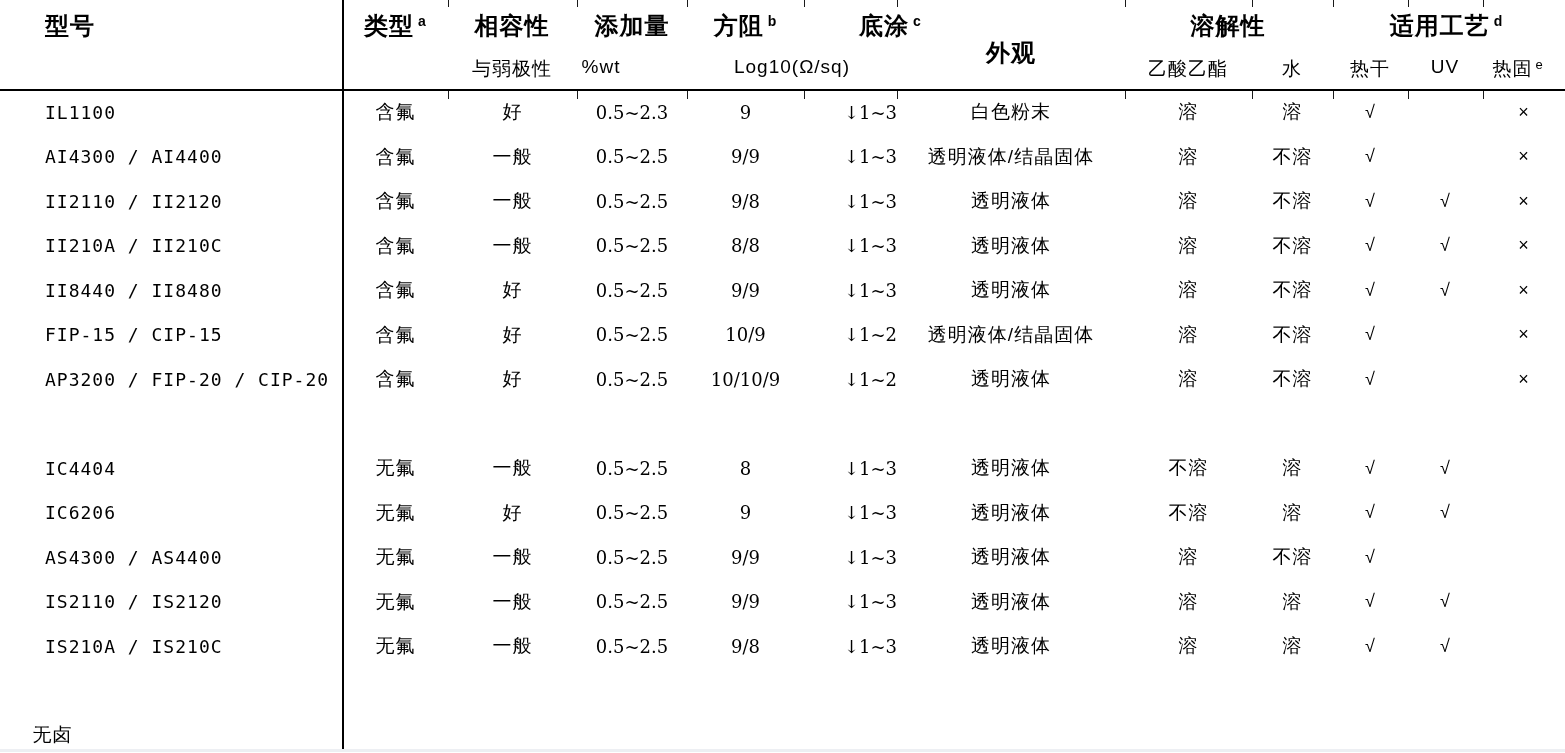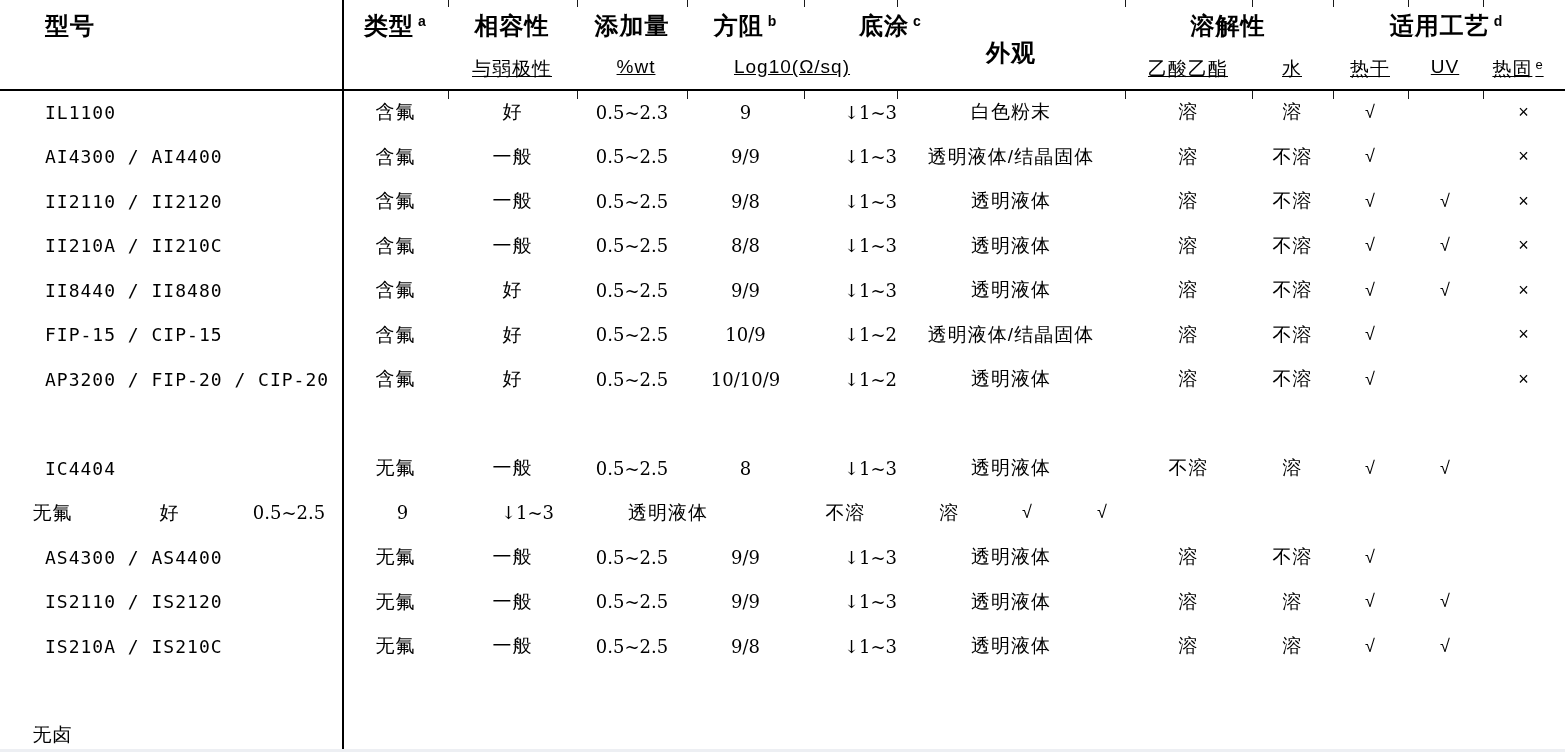--- a/index.html
+++ b/index.html
@@ -11,21 +11,21 @@
   .vline{position:absolute;left:342px;top:0;width:2px;height:749px;background:#000;}
   .hline{position:absolute;left:0;top:89px;width:1565px;height:2px;background:#000;}
   .tick{position:absolute;width:1px;background:#1a1a1a;}
   .tick.top{top:0;height:7px;}
   .tick.mid{top:91px;height:8px;}
   .bottombar{position:absolute;left:0;bottom:1px;width:1565px;height:3px;background:#edeff3;}
   
   .hcell{position:absolute;transform:translateX(-50%);white-space:nowrap;}
   .hcell.left{transform:none;}
   .hr1{top:10px;font-size:24px;font-weight:600;letter-spacing:1px;}
-  .hr2{top:56px;font-size:19px;font-weight:400;letter-spacing:1px;text-decoration:underline;}
+  .hr2{top:56px;font-size:19px;font-weight:400;letter-spacing:1px;}
   .hsup{font-size:14px;font-weight:600;position:relative;top:-8px;margin-left:4px;letter-spacing:0;}
   .hsub-sup{font-size:13px;font-weight:400;position:relative;top:-6px;margin-left:3px;}
   
   .tbody{position:absolute;left:0;top:90px;width:1565px;}
   .row{display:flex;height:44.5px;align-items:center;}
   .cell{flex:none;text-align:center;white-space:nowrap;font-size:19px;letter-spacing:1px;}
   .c-model{width:343px;text-align:left;padding-left:45px;box-sizing:border-box;
            font-family:"DejaVu Sans Mono","Liberation Mono",monospace;font-size:18px;letter-spacing:1px;}
   .w-type{width:105px;}
   .w-compat{width:129px;}
@@ -74,21 +74,21 @@
   <div class="hcell hr1" style="left:395px;"><span>类型</span><span class="hsup">a</span></div>
   <div class="hcell hr1" style="left:512px;"><span>相容性</span></div>
   <div class="hcell hr1" style="left:632px;"><span>添加量</span></div>
   <div class="hcell hr1" style="left:745px;"><span>方阻</span><span class="hsup">b</span></div>
   <div class="hcell hr1" style="left:850px;margin-left:40px;"><span>底涂</span><span class="hsup">c</span></div>
   <div class="hcell hr1" style="left:1011px;margin-top:27px;"><span>外观</span></div>
   <div class="hcell hr1" style="left:1228px;"><span>溶解性</span></div>
   <div class="hcell hr1" style="left:1446px;"><span>适用工艺</span><span class="hsup">d</span></div>
 
   <div class="hcell hr2" style="left:512px;"><span>与弱极性</span></div>
-  <div class="hcell hr2" style="left:636px;"><span>%wt</span></div>
+  <div class="hcell hr2" style="left:601px;"><span>%wt</span></div>
   <div class="hcell hr2" style="left:792px;"><span>Log10(Ω/sq)</span></div>
   <div class="hcell hr2" style="left:1188px;"><span>乙酸乙酯</span></div>
   <div class="hcell hr2" style="left:1292px;"><span>水</span></div>
   <div class="hcell hr2" style="left:1370px;"><span>热干</span></div>
   <div class="hcell hr2" style="left:1445px;text-align:center;"><span>UV</span></div>
   <div class="hcell hr2" style="left:1518px;"><span>热固</span><span class="hsub-sup">e</span></div>
 
   <div class="tbody" id="tbody">
     <div class="row">
       <div class="cell c-model">IL1100</div>
@@ -219,20 +219,21 @@
       <div class="cell w-primer">↓1~3</div>
       <div class="cell w-appear">透明液体</div>
       <div class="cell w-ethyl">不溶</div>
       <div class="cell w-water">溶</div>
       <div class="cell w-heat">√</div>
       <div class="cell w-uv">√</div>
       <div class="cell w-thermo"></div>
     </div>
 
     <div class="row">
+      <div class="cell c-model">IC6206</div>
       <div class="cell w-type">无氟</div>
       <div class="cell w-compat">好</div>
       <div class="cell w-amount">0.5~2.5</div>
       <div class="cell w-res">9</div>
       <div class="cell w-primer">↓1~3</div>
       <div class="cell w-appear">透明液体</div>
       <div class="cell w-ethyl">不溶</div>
       <div class="cell w-water">溶</div>
       <div class="cell w-heat">√</div>
       <div class="cell w-uv">√</div>

